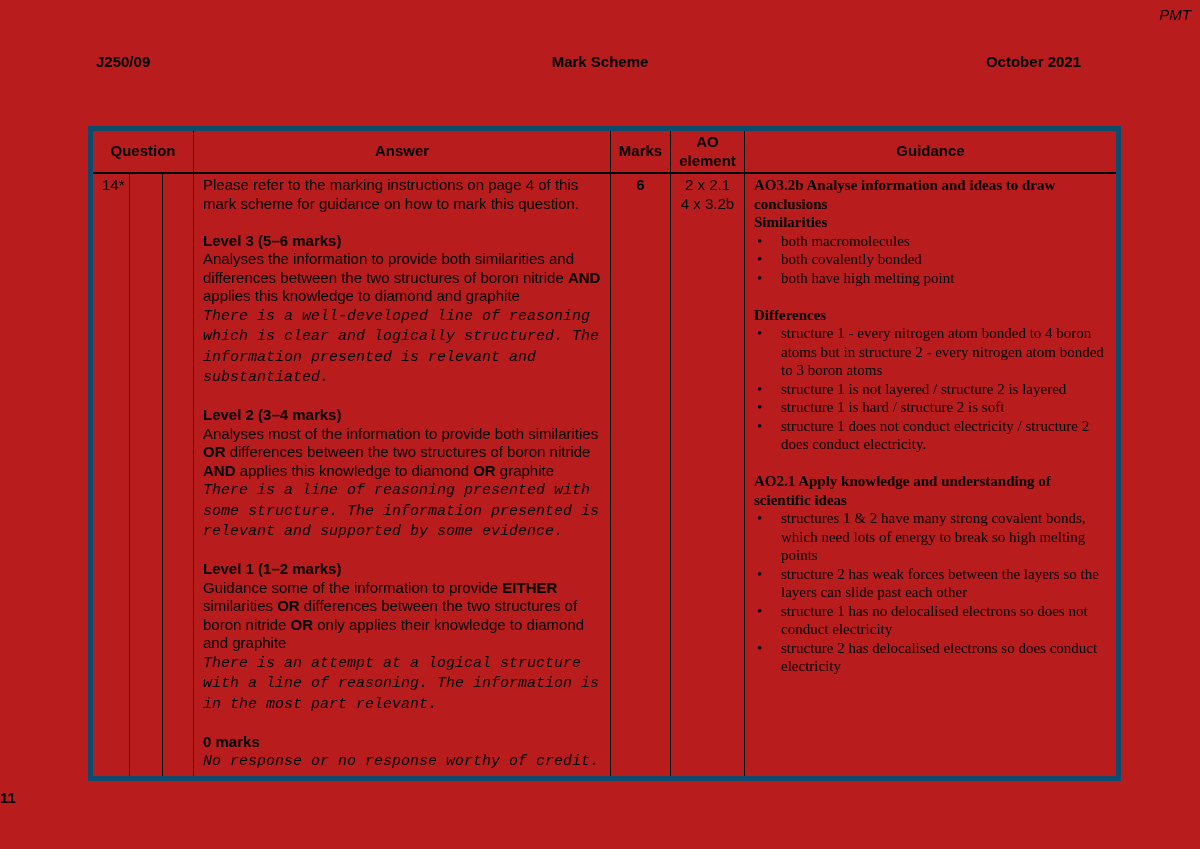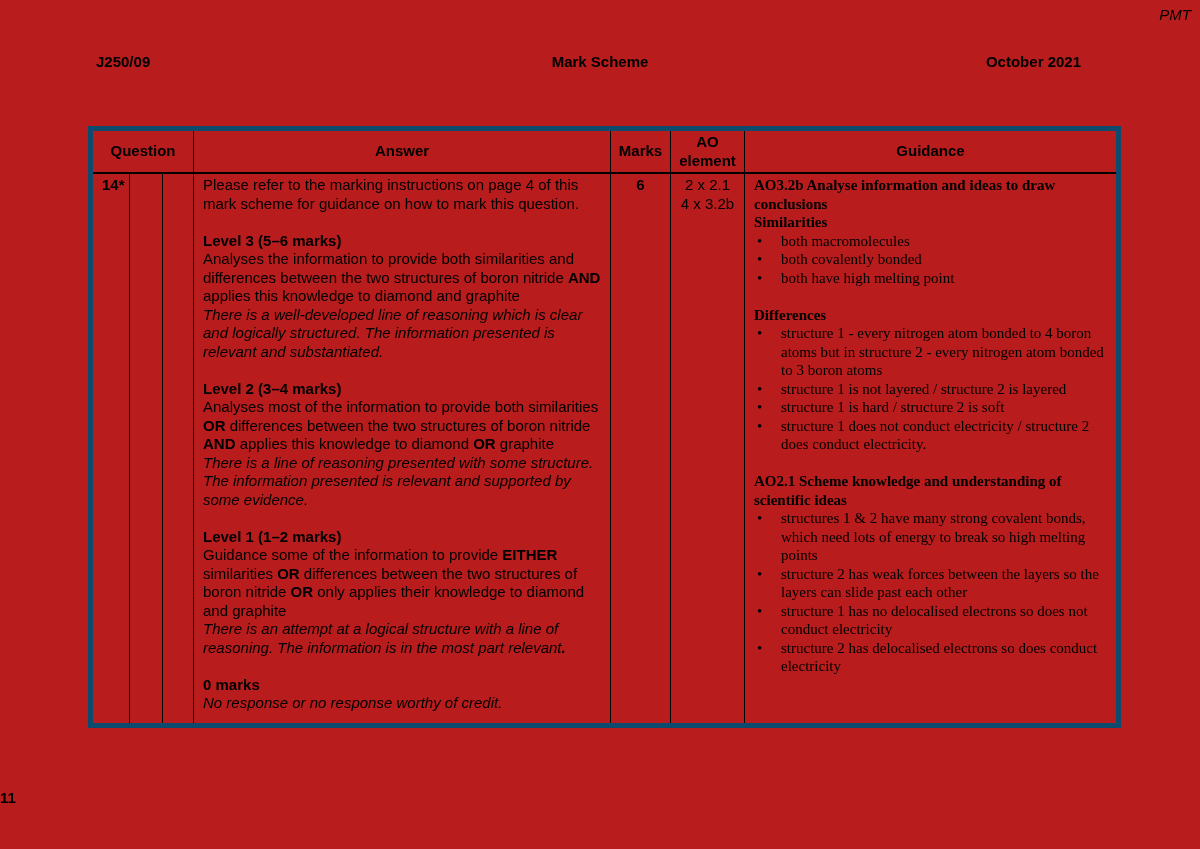--- a/index.html
+++ b/index.html
@@ -51,32 +51,32 @@
     padding: 2px 9px 4px 9px;
   }
   table.mark-table th {
     border-bottom: 2px solid #000;
     font-weight: bold;
     text-align: center;
     vertical-align: middle;
     padding: 2px 2px;
     height: 36px;
   }
-  td.q-num { font-weight: bold; padding: 3px 6px 0 8px; }
+  td.q-num { font-weight: normal; padding: 3px 6px 0 8px; }
   td.q-sub { padding: 0; }
   td.marks-cell { font-weight: bold; text-align: center; padding-top: 3px; }
   td.ao-cell { font-weight: normal; text-align: center; padding: 3px 2px 0 2px; }
   td.answer-cell { padding: 3px 10px 4px 10px; }
   td.guidance-cell { padding: 3px 8px 4px 8px; font-family: Liberation Serif, serif; }
   tr.body-row { height: 552px; }
 
   .para { margin: 0; }
   .spacer { height: 18.5px; }
   .rb { font-weight: bold; }
-  .ri { font-style: italic; }
+  .ri { font-style: italic; font-family: Liberation Mono, monospace; }
 
   ul.bullets { list-style: none; margin: 0; padding: 0; }
   ul.bullets li { position: relative; padding-left: 27px; }
   ul.bullets li::before {
     content: "\2022";
     position: absolute;
     left: 3px;
     top: 0;
   }
 
@@ -161,21 +161,21 @@
             </ul>
             <div class="spacer"></div>
             <p class="para"><span class="rb">Differences</span></p>
             <ul class="bullets">
               <li><span>structure 1 - every nitrogen atom bonded to 4 boron atoms but in structure 2 - every nitrogen atom bonded to 3 boron atoms</span></li>
               <li><span>structure 1 is not layered / structure 2 is layered</span></li>
               <li><span>structure 1 is hard / structure 2 is soft</span></li>
               <li><span>structure 1 does not conduct electricity / structure 2 does conduct electricity.</span></li>
             </ul>
             <div class="spacer"></div>
-            <p class="para"><span class="rb">AO2.1 Scheme knowledge and understanding of scientific ideas</span></p>
+            <p class="para"><span class="rb">AO2.1 Apply knowledge and understanding of scientific ideas</span></p>
             <ul class="bullets">
               <li><span>structures 1 &amp; 2 have many strong covalent bonds, which need lots of energy to break so high melting points</span></li>
               <li><span>structure 2 has weak forces between the layers so the layers can slide past each other</span></li>
               <li><span>structure 1 has no delocalised electrons so does not conduct electricity</span></li>
               <li><span>structure 2 has delocalised electrons so does conduct electricity</span></li>
             </ul>
           </td>
       </tr>
     </tbody>
   </table>

